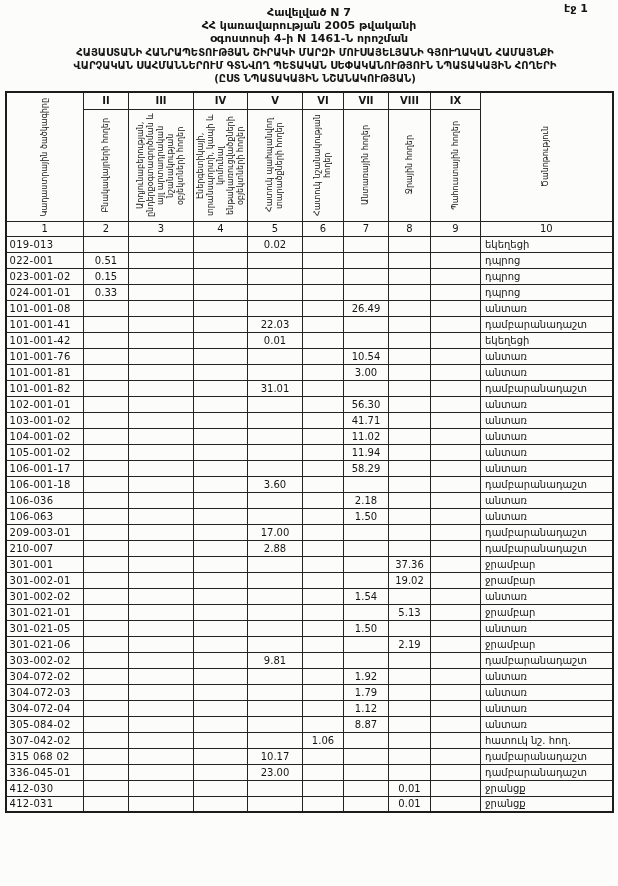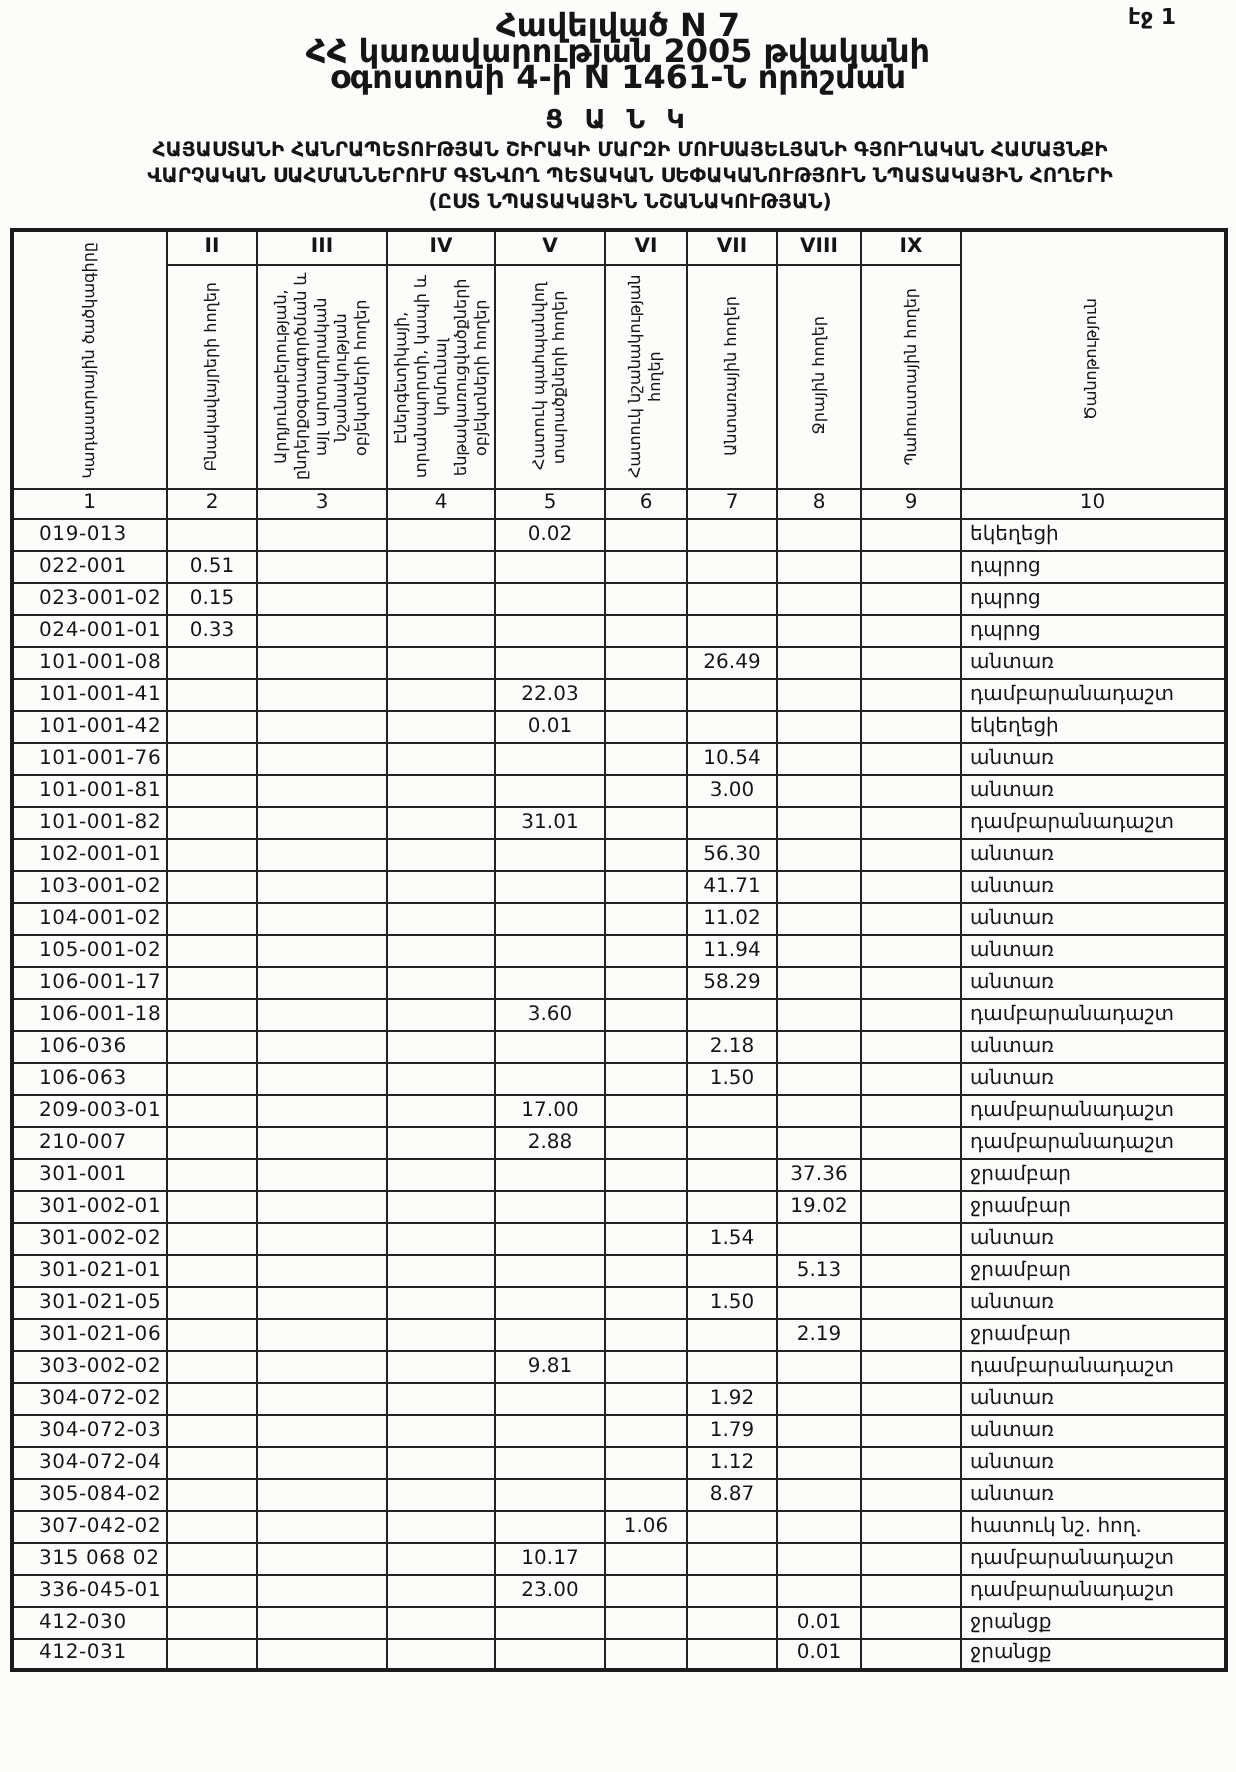--- a/index.html
+++ b/index.html
@@ -14,21 +14,21 @@
     position:relative;
     width:618px;height:886px;
     background:#fcfcfa;
     box-sizing:border-box;
     padding-top:6px;
   }
   .page-num{
     position:absolute;top:2px;right:30px;
     font-size:11px;font-weight:bold;
   }
-  .appendix{ text-align:center;font-size:16px;font-weight:bold;line-height:13px; }
+  .appendix{ text-align:center;font-size:11px;font-weight:bold;line-height:13px; }
   .doc-title{ text-align:center;font-size:13px;font-weight:bold;margin-top:8px;letter-spacing:3px; }
   .subtitle{ text-align:center;font-size:10px;font-weight:bold;line-height:13px;margin-top:1px;padding-left:12px; }
 
   table{
     border-collapse:collapse;
     margin:6px auto 0 auto;
     table-layout:fixed;
     width:533px;
     border:2px solid #1c1c1c;
   }
@@ -46,37 +46,36 @@
     transform:rotate(180deg);
     font-size:8px;
     line-height:10px;
     max-height:122px;
     margin:0 auto;
     text-align:center;
     font-weight:normal;
   }
   tr.num-row th{ height:15px;font-size:10px;font-weight:normal;text-align:center;vertical-align:middle; }
   tbody td{ height:16px;font-size:10px;vertical-align:middle; }
-  td.c-code{ text-align:left;padding-left:13px;letter-spacing:0.3px; }
+  td.c-code{ text-align:left;padding-left:3px;letter-spacing:0.3px; }
   td.c-val{ text-align:center; }
   td.c-note{ text-align:left;padding-left:4px; }
 </style>
 </head>
 <body>
 
 <div class="page">
   <div class="page-num">էջ 1</div>
 
   <div class="appendix">
     <div>Հավելված N 7</div>
     <div>ՀՀ կառավարության 2005 թվականի</div>
     <div>օգոստոսի 4-ի N 1461-Ն որոշման</div>
   </div>
 
-  <div class="doc-title">Ց Ա Ն Կ</div>
 
   <div class="subtitle">
     <div>ՀԱՅԱՍՏԱՆԻ ՀԱՆՐԱՊԵՏՈՒԹՅԱՆ ՇԻՐԱԿԻ ՄԱՐԶԻ ՄՈՒՍԱՅԵԼՅԱՆԻ ԳՅՈՒՂԱԿԱՆ ՀԱՄԱՅՆՔԻ</div>
     <div>ՎԱՐՉԱԿԱՆ ՍԱՀՄԱՆՆԵՐՈՒՄ ԳՏՆՎՈՂ ՊԵՏԱԿԱՆ ՍԵՓԱԿԱՆՈՒԹՅՈՒՆ ՆՊԱՏԱԿԱՅԻՆ ՀՈՂԵՐԻ</div>
     <div>(ԸՍՏ ՆՊԱՏԱԿԱՅԻՆ ՆՇԱՆԱԿՈՒԹՅԱՆ)</div>
   </div>
 
   <table>
     <colgroup id="cols">
         <col style="width: 78px;">

